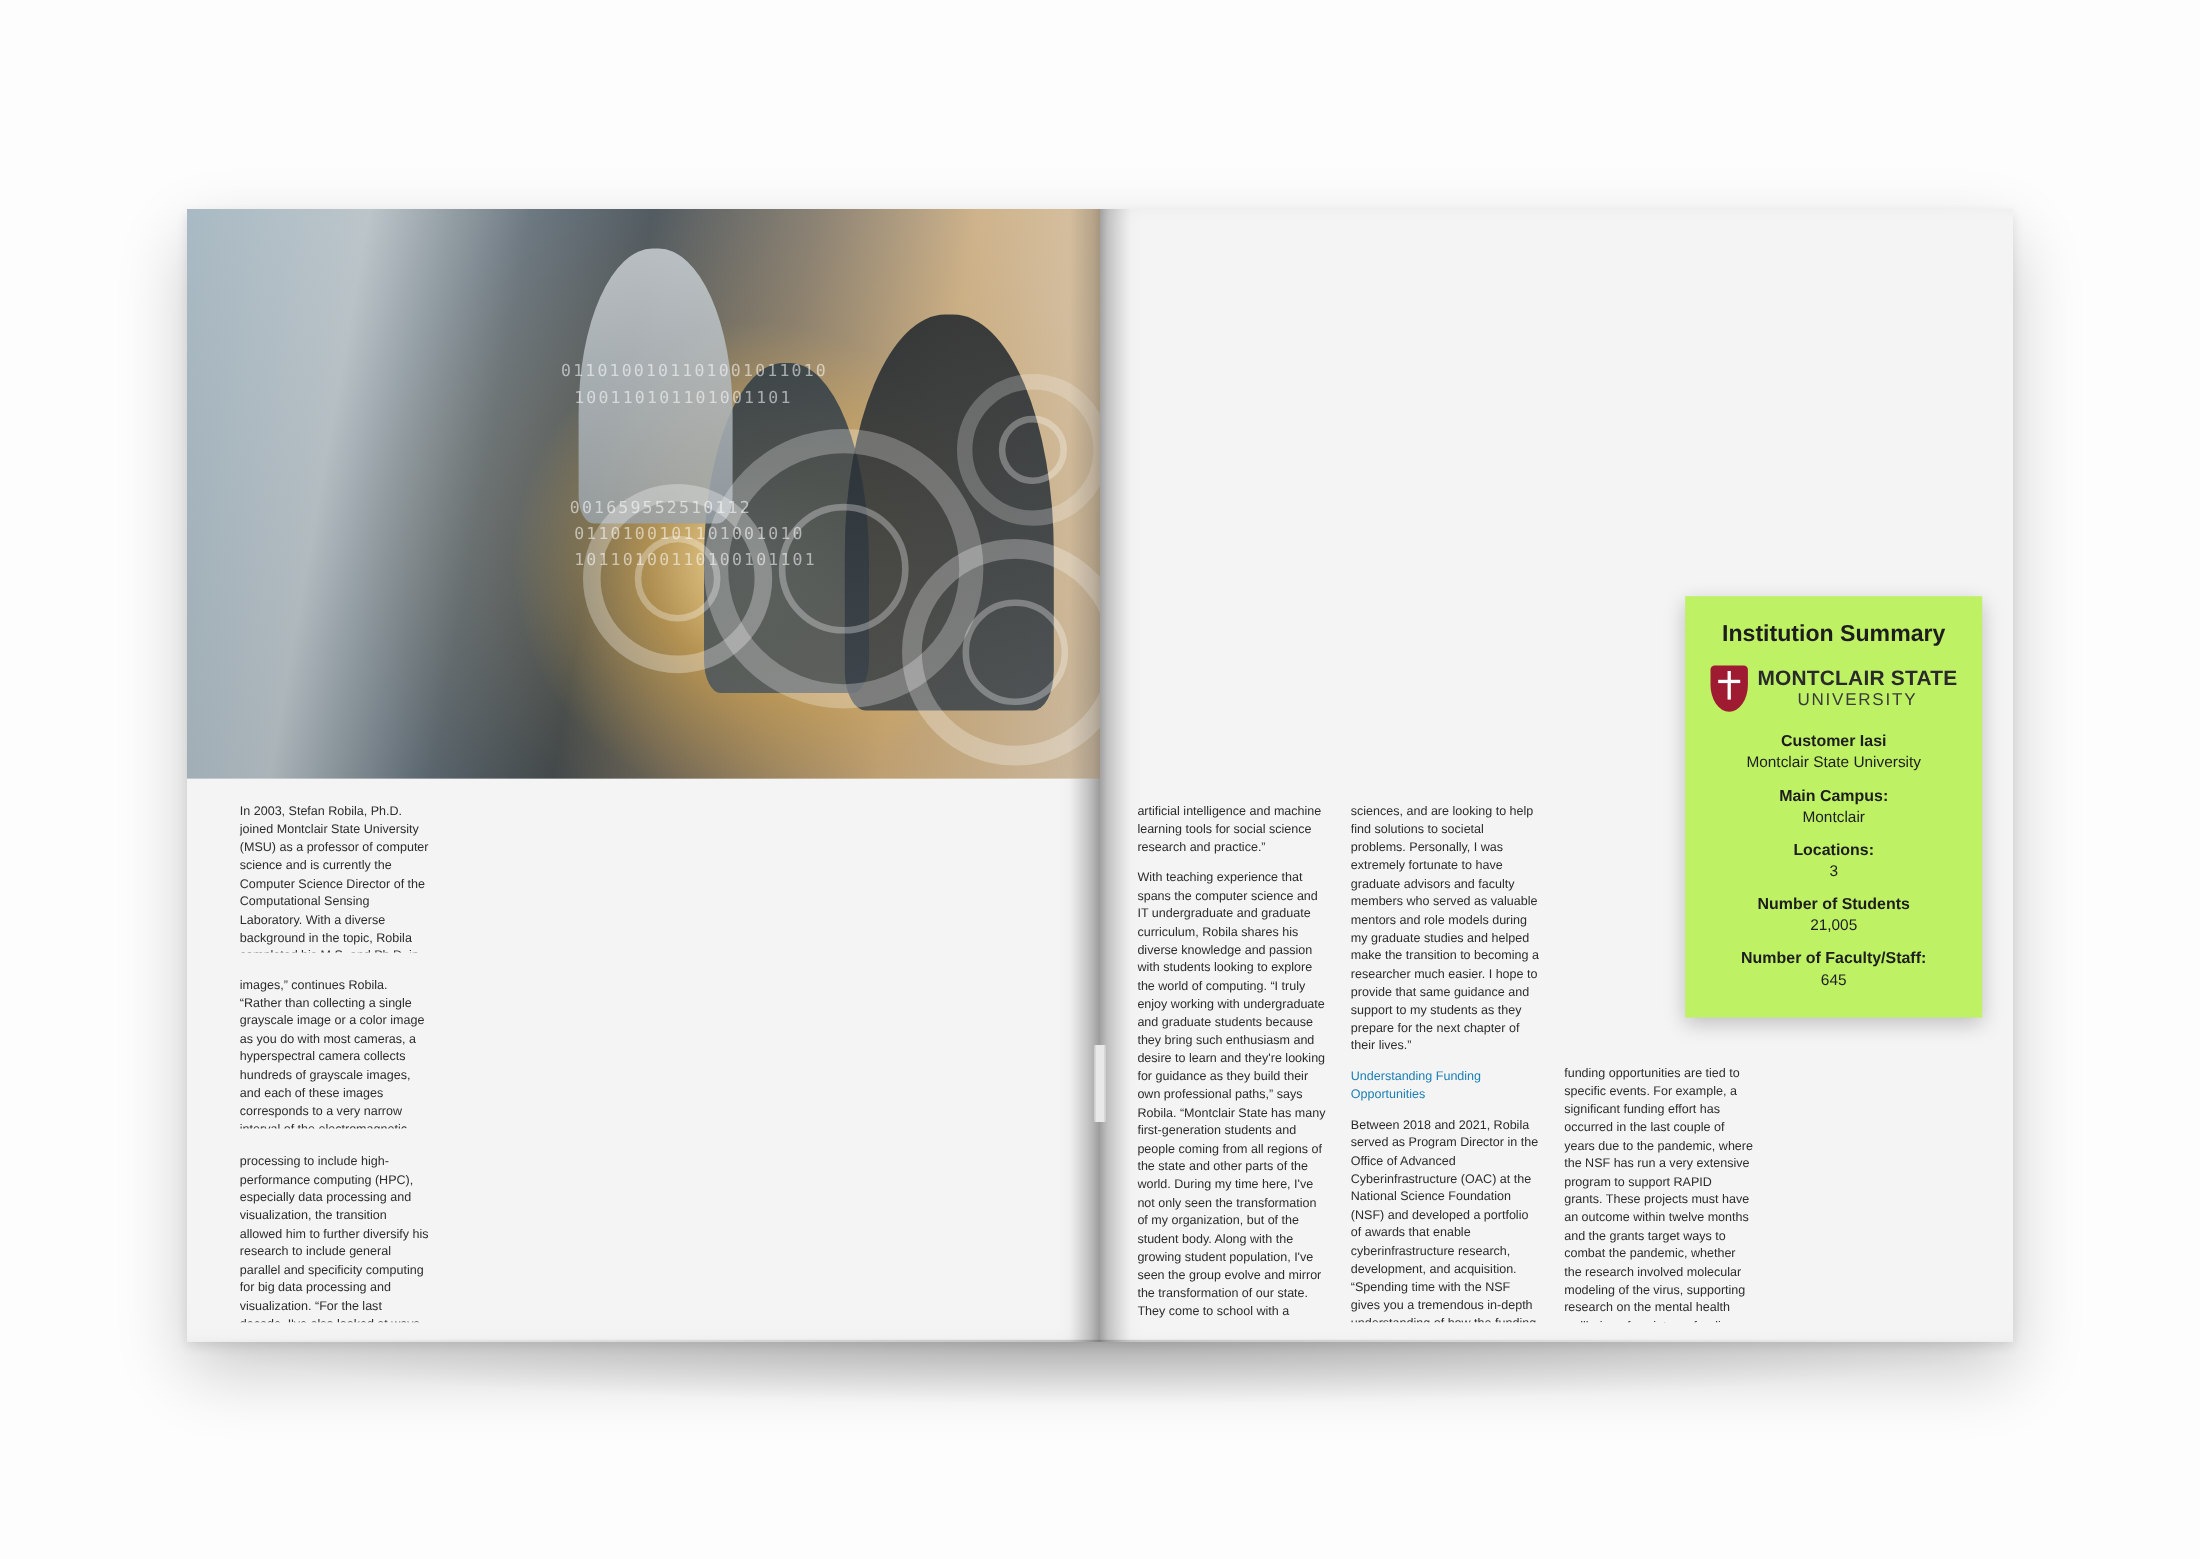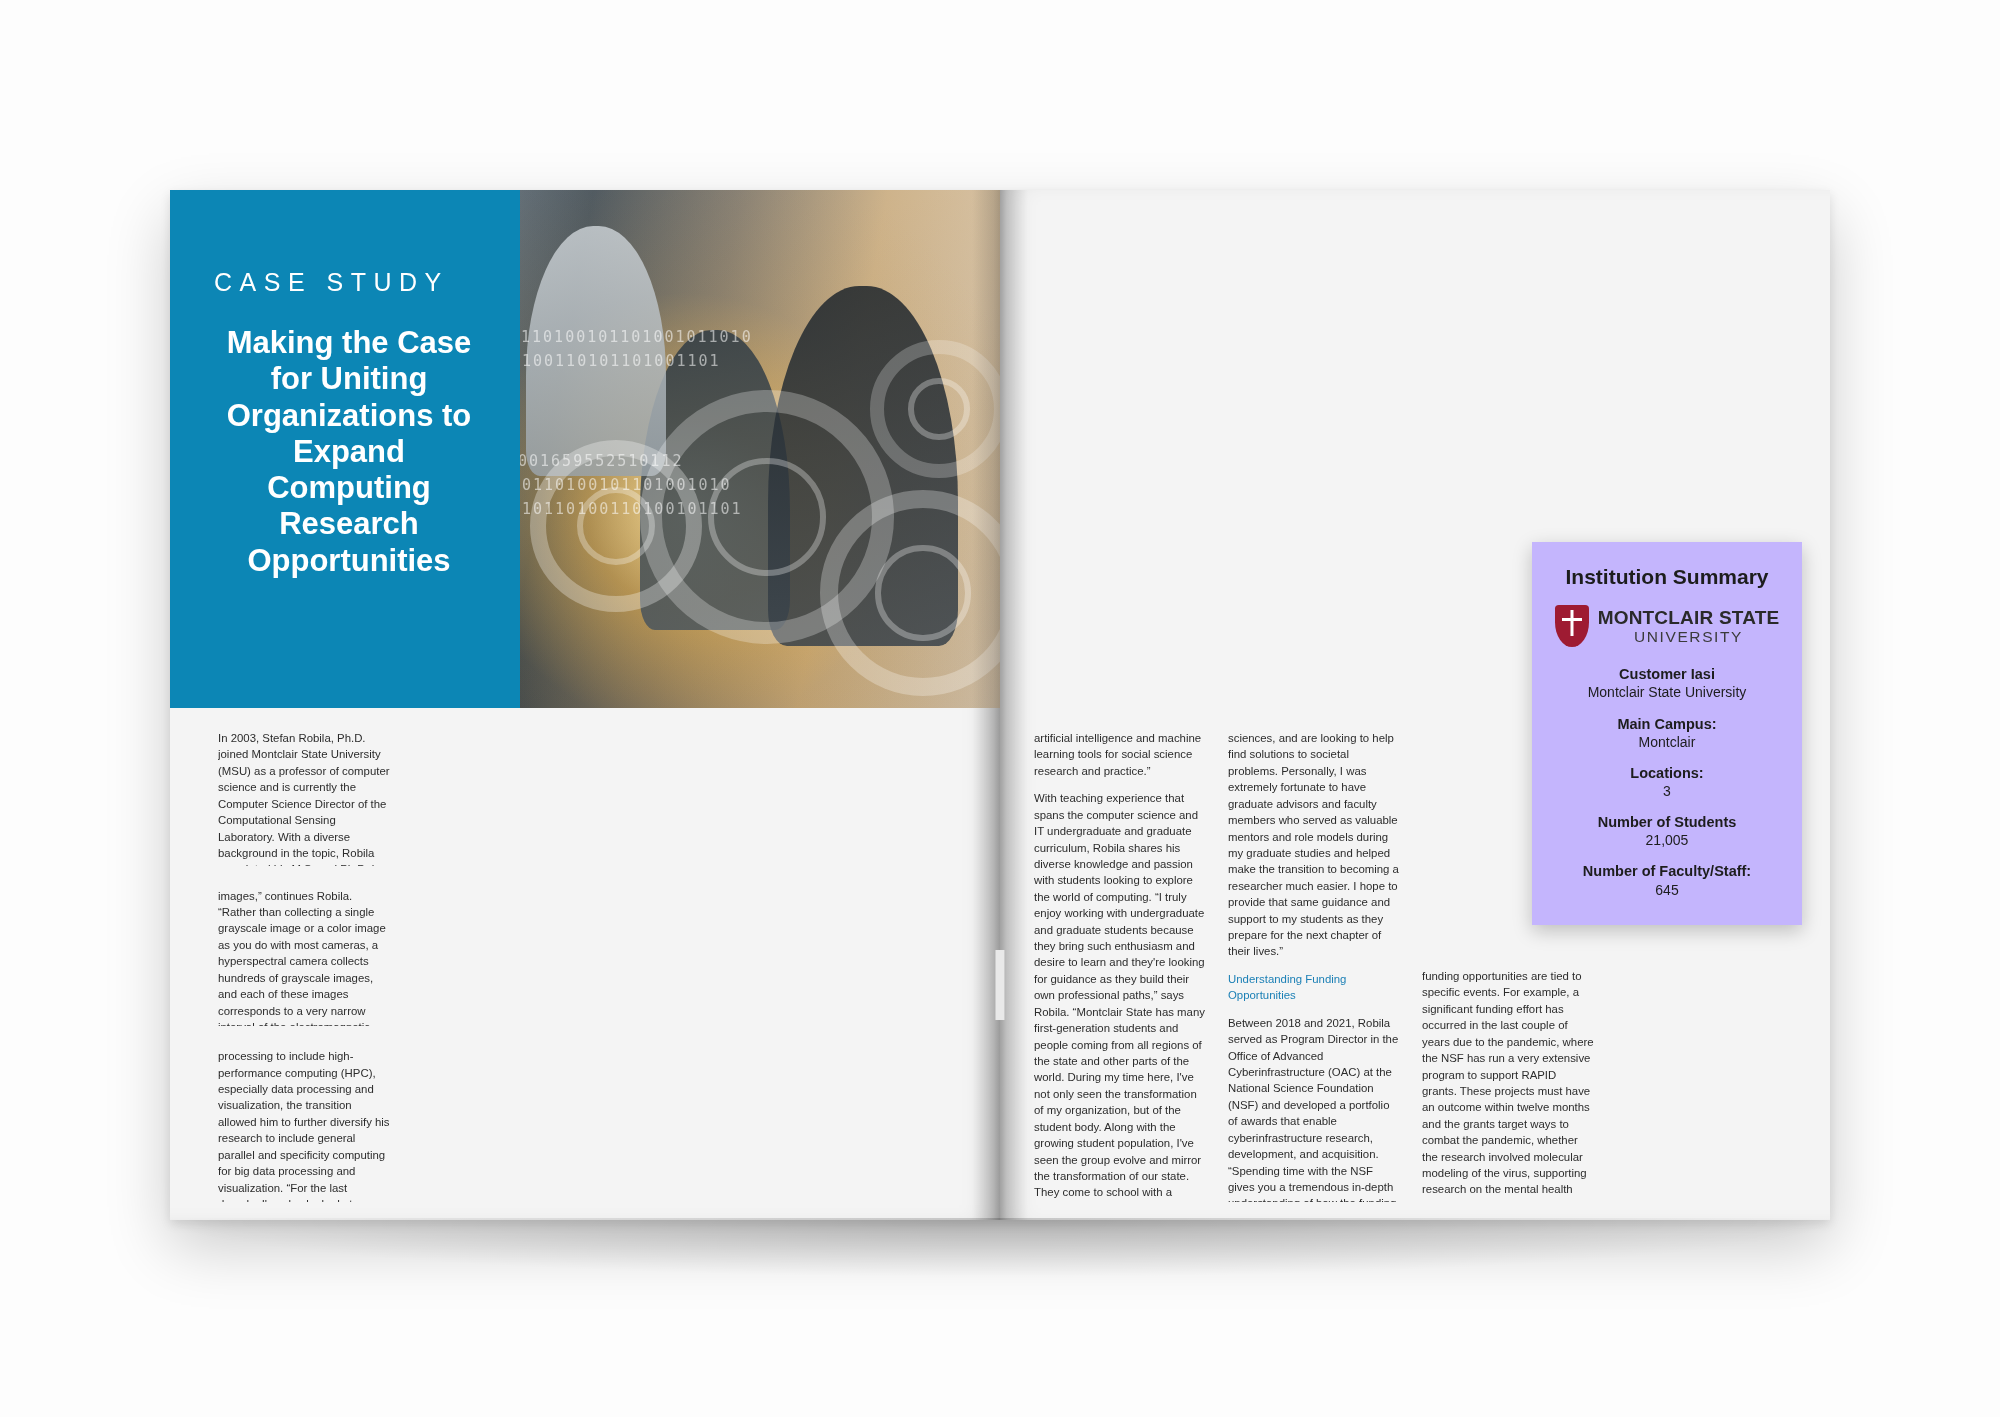--- a/index.html
+++ b/index.html
@@ -136,21 +136,21 @@
     margin: 0 0 2px 0;
     font-size: 11.4px;
   }
 
   
   .summary-card {
     position: absolute;
     right: 28px;
     top: 352px;
     width: 270px;
-    background: #c4b5fd;
+    background: #bef264;
     box-shadow: 0 6px 18px rgba(0,0,0,0.22);
     z-index: 8;
     box-sizing: border-box;
     padding: 22px 16px 26px 16px;
     text-align: center;
     color: #1d1d1d;
   }
   .summary-title {
     font-size: 21px;
     font-weight: bold;
@@ -246,24 +246,20 @@
         <div class="gear" style="left:700px;top:150px;width:110px;height:110px;border-width:14px;border-color:rgba(255,255,255,0.42);"></div>
 
         <div class="binary" style="left:340px;top:138px;">0110100101101001011010</div>
         <div class="binary" style="left:352px;top:162px;">100110101101001101</div>
         <div class="binary" style="left:348px;top:262px;">001659552510112</div>
         <div class="binary" style="left:352px;top:286px;">0110100101101001010</div>
         <div class="binary" style="left:352px;top:310px;">10110100110100101101</div>
       </div>
     </div>
 
-    <div class="title-block">
-      <div class="eyebrow">CASE STUDY</div>
-      <div class="headline">Making the Case for Uniting Organizations to Expand Computing Research Opportunities</div>
-    </div>
 
     <div class="cols">
       <div class="col">
         <p>In 2003, Stefan Robila, Ph.D. joined Montclair State University (MSU) as a professor of computer science and is currently the Computer Science Director of the Computational Sensing Laboratory. With a diverse background in the topic, Robila completed his M.S. and Ph.D. in computer science at Syracuse University and his B.S. at the University of Iasi in Romania. He was also a visiting scholar at Cambridge University, University of Oxford (UK), University of Geneva (Switzerland), and Uppsala University (Sweden). Robila's main research interests lie in computational sensing, and he has worked extensively with the collection and analysis of hyperspectral data. “My career began during my graduate studies, and I believe that for a researcher, and especially for faculty, graduate studies are a strong indicator of the direction your professional life will be headed,” says Robila.</p>
 
       </div>
       <div class="col">
         <p>images,” continues Robila. “Rather than collecting a single grayscale image or a color image as you do with most cameras, a hyperspectral camera collects hundreds of grayscale images, and each of these images corresponds to a very narrow interval of the electromagnetic spectrum. This results in a refinement of the image that is not found in normal cameras. The hyperspectral data we collect can be used to differentiate among materials, plants, and minerals. We can detect whether vegetation is real or artificial or use this data in agriculture to reveal the health and potential success of crops. Professionals also use this type of imagery on production lines to investigate the quality of food products, including if they are corrupted by pathogens.” Robila's work has now expanded to include more general research and applications for large data sets.</p>
         <p class="subhead">Expanding Research Focus</p>
 

